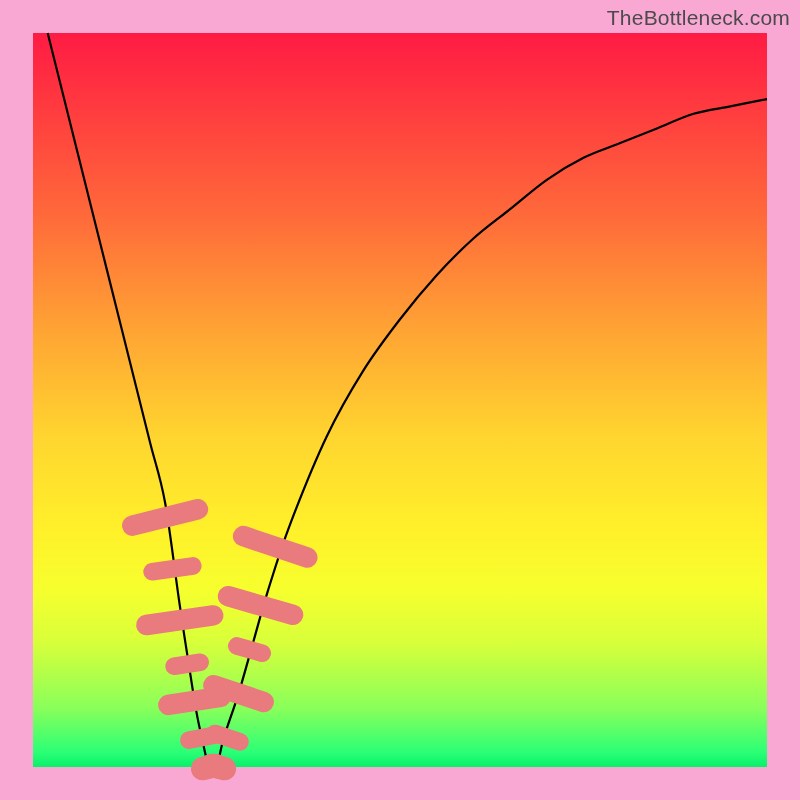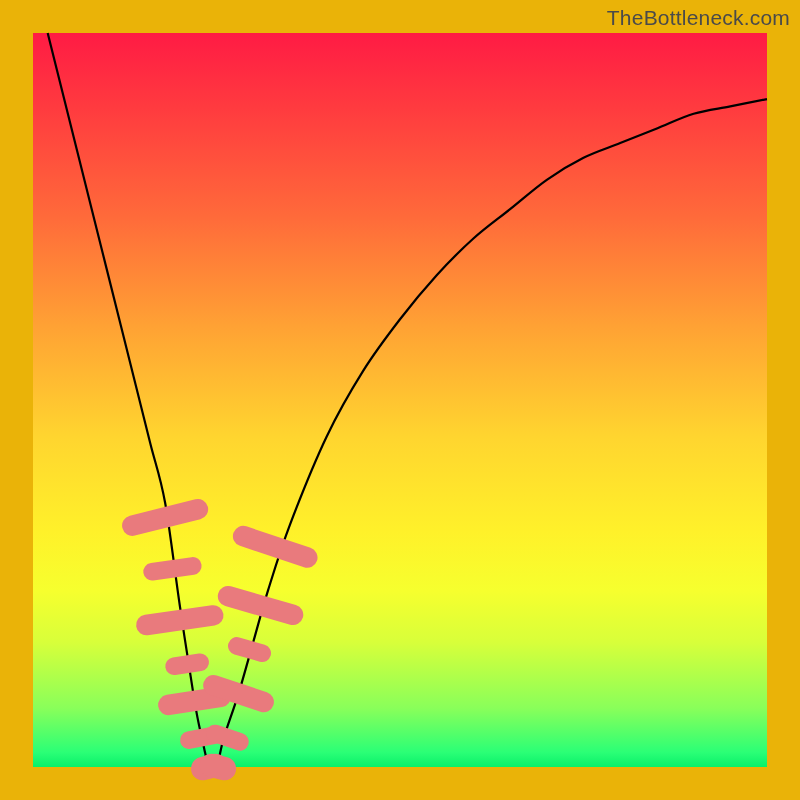--- a/index.html
+++ b/index.html
@@ -8,21 +8,21 @@
     width: 800px;
     height: 800px;
     background: #000;
     overflow: hidden;
     font-family: Arial, Helvetica, sans-serif;
   }
   .frame {
     position: relative;
     width: 800px;
     height: 800px;
-    background: #eab308;
+    background: #f9a8d4;
   }
   .plot-area {
     position: absolute;
     left: 33px;
     top: 33px;
     width: 734px;
     height: 734px;
     
     background: linear-gradient(to bottom,
       #ff1b44 0%,

